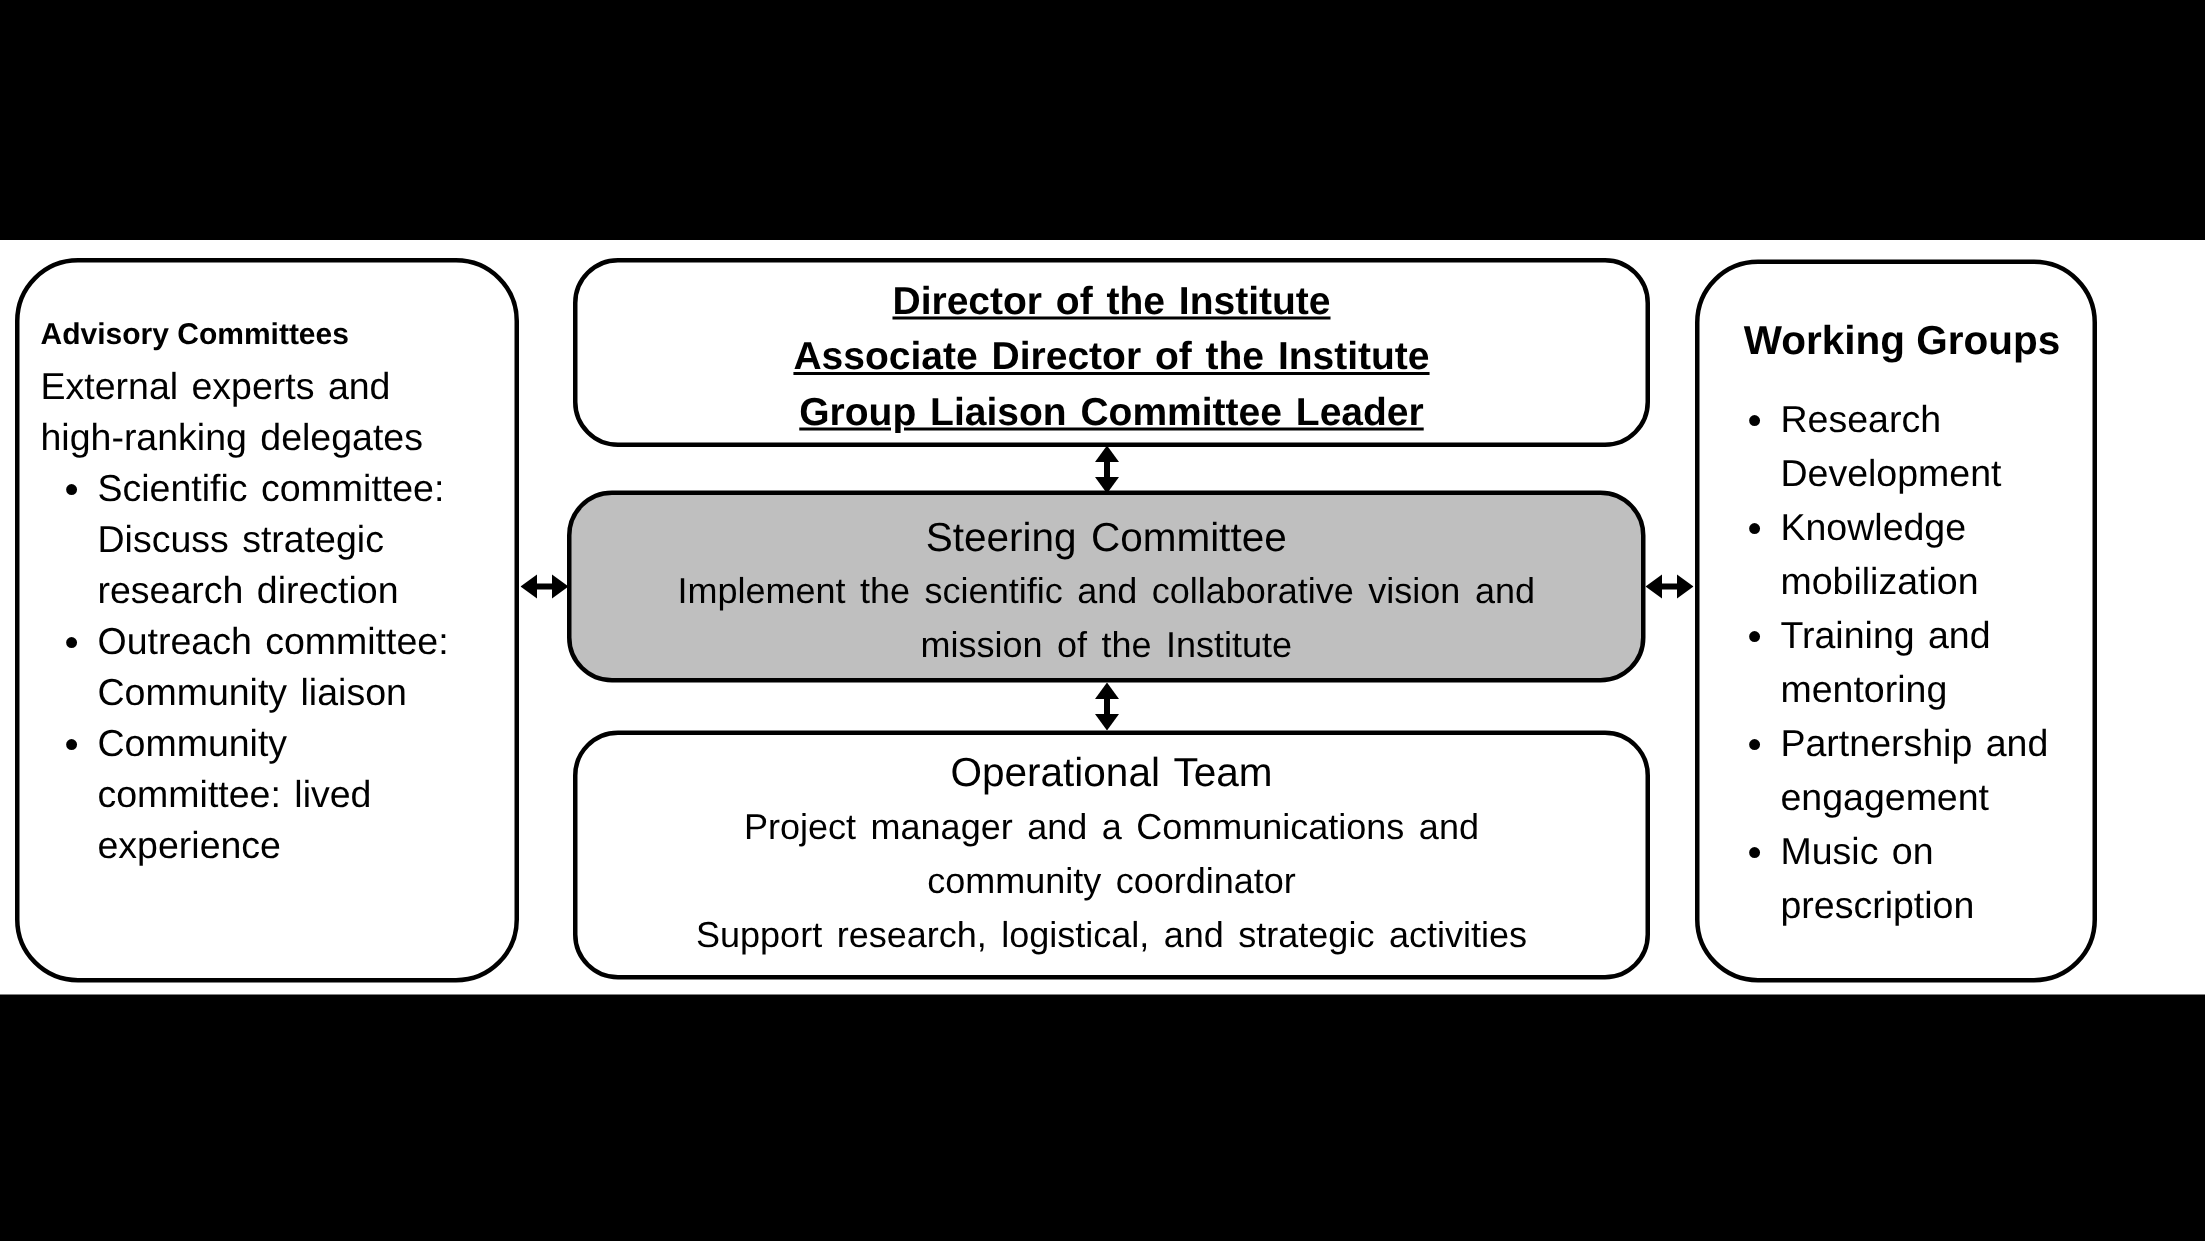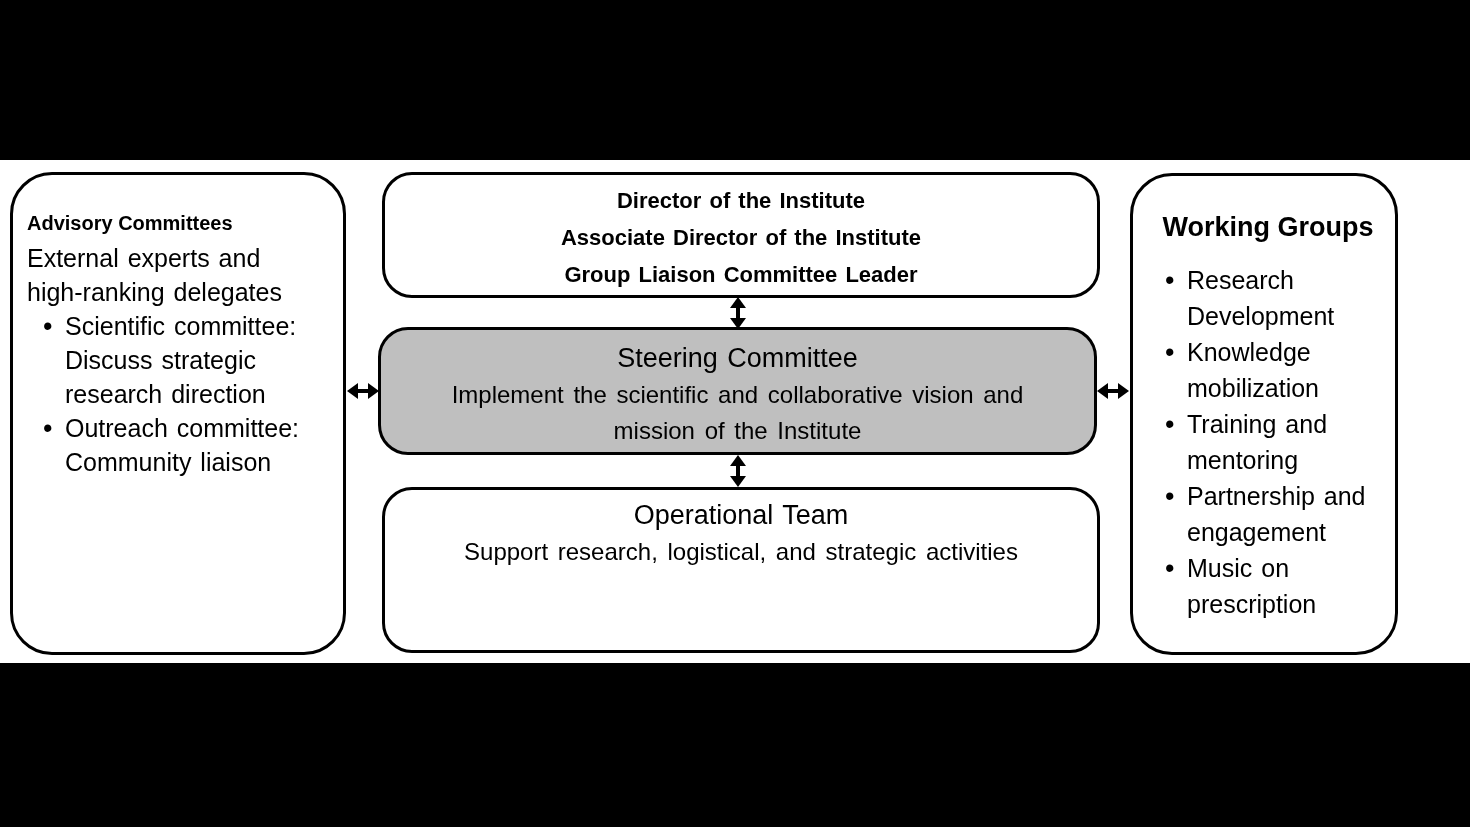--- a/index.html
+++ b/index.html
@@ -97,23 +97,24 @@
   
   .director-box {
     left: 382px;
     top: 172px;
     width: 718px;
     height: 126px;
     padding-top: 7px;
   }
   .director-box .bold-line {
     font-weight: bold;
-    font-size: 22px;
+    font-size: 26px;
     line-height: 37px;
     word-spacing: 2px;
+    text-decoration: underline;
   }
   .steering-box {
     left: 378px;
     top: 327px;
     width: 719px;
     height: 128px;
     padding: 9px 12px 0 12px;
   }
   .center-box .box-title {
     font-weight: normal;
@@ -149,37 +150,42 @@
   <div class="box side-box advisory-box">
     <div class="box-title">Advisory Committees</div>
     <div class="body-text">External experts and
 high-ranking delegates</div>
     <ul class="bullet-list">
       <li>Scientific committee:
 Discuss strategic
 research direction</li>
       <li>Outreach committee:
 Community liaison</li>
+      <li>Community
+committee: lived
+experience</li>
     </ul>
   </div>
 
   <div class="box center-box director-box">
     <div class="bold-line">Director of the Institute</div>
     <div class="bold-line">Associate Director of the Institute</div>
     <div class="bold-line">Group Liaison Committee Leader</div>
   </div>
 
   <div class="box center-box steering-box" style="background: rgb(191, 191, 191);">
     <div class="box-title">Steering Committee</div>
     <div class="center-body">Implement the scientific and collaborative vision and
 mission of the Institute</div>
   </div>
 
   <div class="box center-box operational-box">
     <div class="box-title">Operational Team</div>
+    <div class="center-body">Project manager and a Communications and
+community coordinator</div>
     <div class="center-body">Support research, logistical, and strategic activities</div>
   </div>
 
   <div class="box side-box working-box">
     <div class="box-title">Working Groups</div>
     <ul class="bullet-list">
       <li>Research
 Development</li>
       <li>Knowledge
 mobilization</li>

